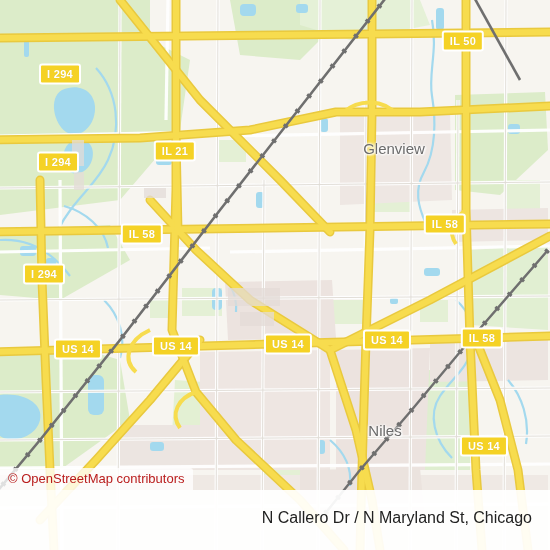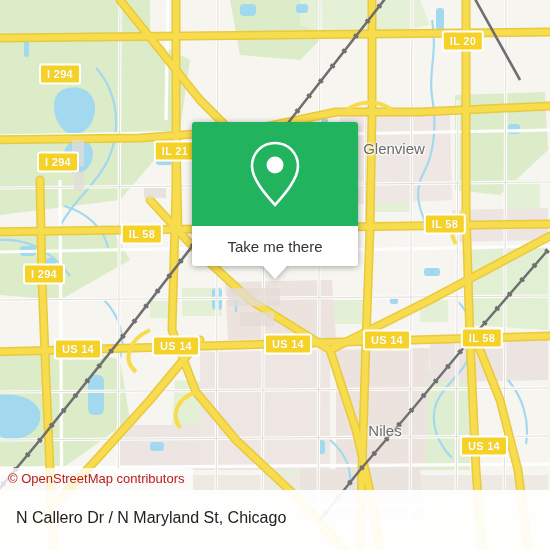--- a/index.html
+++ b/index.html
@@ -81,21 +81,21 @@
     font-family:"Liberation Sans",sans-serif;
     padding:3px 8px 4px 8px;
     border-radius:0 3px 0 0;
     white-space:nowrap;
   }
 
   
   #bottombar{
     position:absolute;left:0;top:490px;width:550px;height:60px;
     background:rgba(255,255,255,.93);
-    display:flex;align-items:center;justify-content:space-between;
+    display:flex;align-items:center;justify-content:flex-end;
     box-sizing:border-box;
     padding:0 18px 4px 16px;
     gap:28px;
   }
   #placeName{
     color:#222222;
     font-size:16px;
     font-family:"Liberation Sans",sans-serif;
     white-space:nowrap;
   }
@@ -313,43 +313,31 @@
       </g>
     </svg>
 
     <div class="placelabel" style="left:394px;top:108px;margin-top:40px;">Glenview</div>
     <div class="placelabel" style="left:385px;top:430px;">Niles</div>
 
     <div class="shield" style="left:60px;top:74px;">I 294</div>
     <div class="shield" style="left:58px;top:162px;">I 294</div>
     <div class="shield" style="left:44px;top:274px;">I 294</div>
     <div class="shield" style="left:175px;top:151px;">IL 21</div>
-    <div class="shield" style="left:463px;top:41px;">IL 20</div>
+    <div class="shield" style="left:463px;top:41px;">IL 50</div>
     <div class="shield" style="left:142px;top:234px;">IL 58</div>
     <div class="shield" style="left:445px;top:224px;">IL 58</div>
     <div class="shield" style="left:78px;top:349px;">US 14</div>
     <div class="shield" style="left:176px;top:346px;">US 14</div>
     <div class="shield" style="left:288px;top:344px;">US 14</div>
     <div class="shield" style="left:387px;top:340px;">US 14</div>
     <div class="shield" style="left:482px;top:338px;">IL 58</div>
     <div class="shield" style="left:484px;top:446px;">US 14</div>
   </div>
 
-  <div id="popup">
-    <div class="green">
-      <svg width="58" height="70" viewBox="0 0 58 70">
-        <path d="M29 4 C16 4 6 14 6 27 C6 41 22 58 29 66 C36 58 52 41 52 27 C52 14 42 4 29 4 Z" fill="none" stroke="#ffffff" stroke-width="2.6"></path>
-        <circle cx="29" cy="26" r="8.5" fill="#ffffff"></circle>
-      </svg>
-    </div>
-    <div class="white">
-      <span class="label">Take me there</span>
-    </div>
-    <div class="tail"></div>
-  </div>
 
   <div id="attrib">© OpenStreetMap contributors</div>
 
   <div id="bottombar">
     <div id="placeName">N Callero Dr / N Maryland St, Chicago</div>
   </div>
 
 </div>
 
 </body></html>

